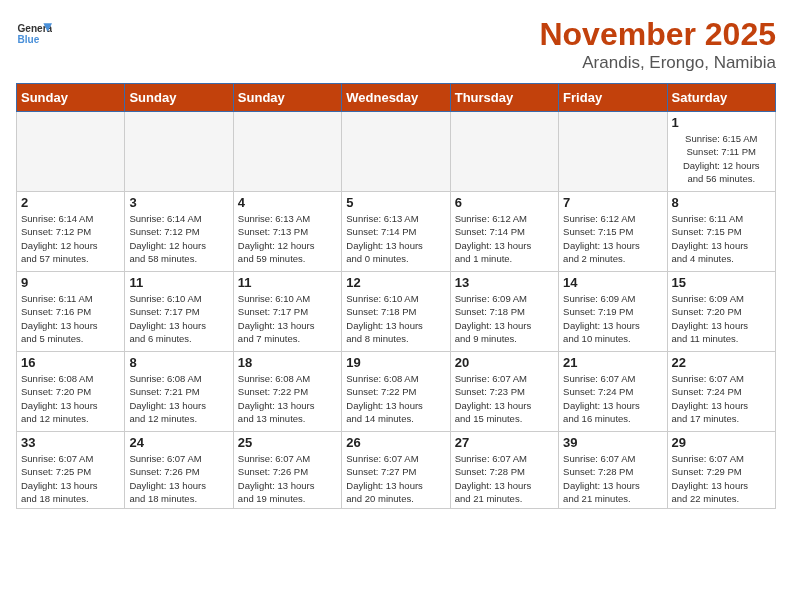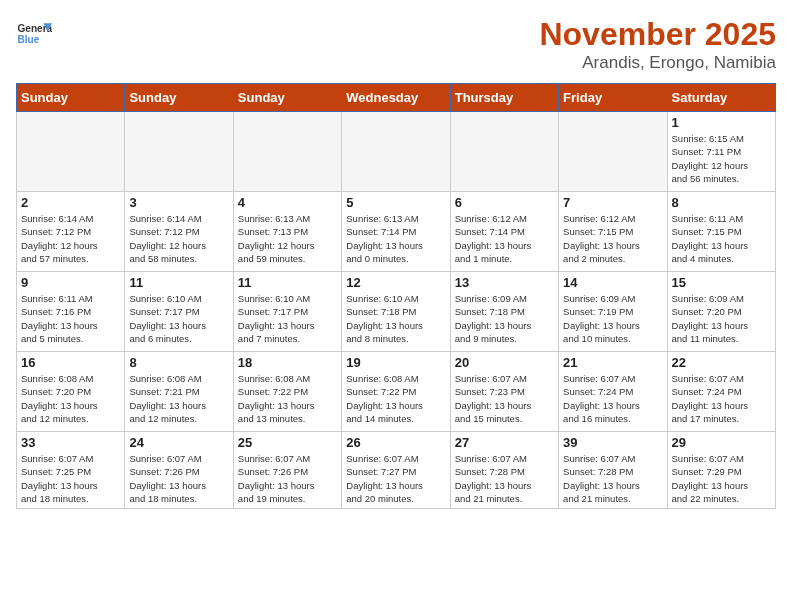--- a/index.html
+++ b/index.html
@@ -110,21 +110,21 @@
   <tbody id="calendar-body">
   <tr>
         <td class="empty"></td>
         <td class="empty"></td>
         <td class="empty"></td>
         <td class="empty"></td>
         <td class="empty"></td>
         <td class="empty"></td>
         <td>
           <div class="day-number">1</div>
-          <div class="day-info" style="white-space: pre-line;">Sunrise: 6:15 AM
+          <div class="day-info" style="white-space: pre-line; text-align: center;">Sunrise: 6:15 AM
 Sunset: 7:11 PM
 Daylight: 12 hours
 and 56 minutes.</div>
         </td>
       </tr>
       <tr>
         <td>
           <div class="day-number">2</div>
           <div class="day-info" style="white-space: pre-line;">Sunrise: 6:14 AM
 Sunset: 7:12 PM

